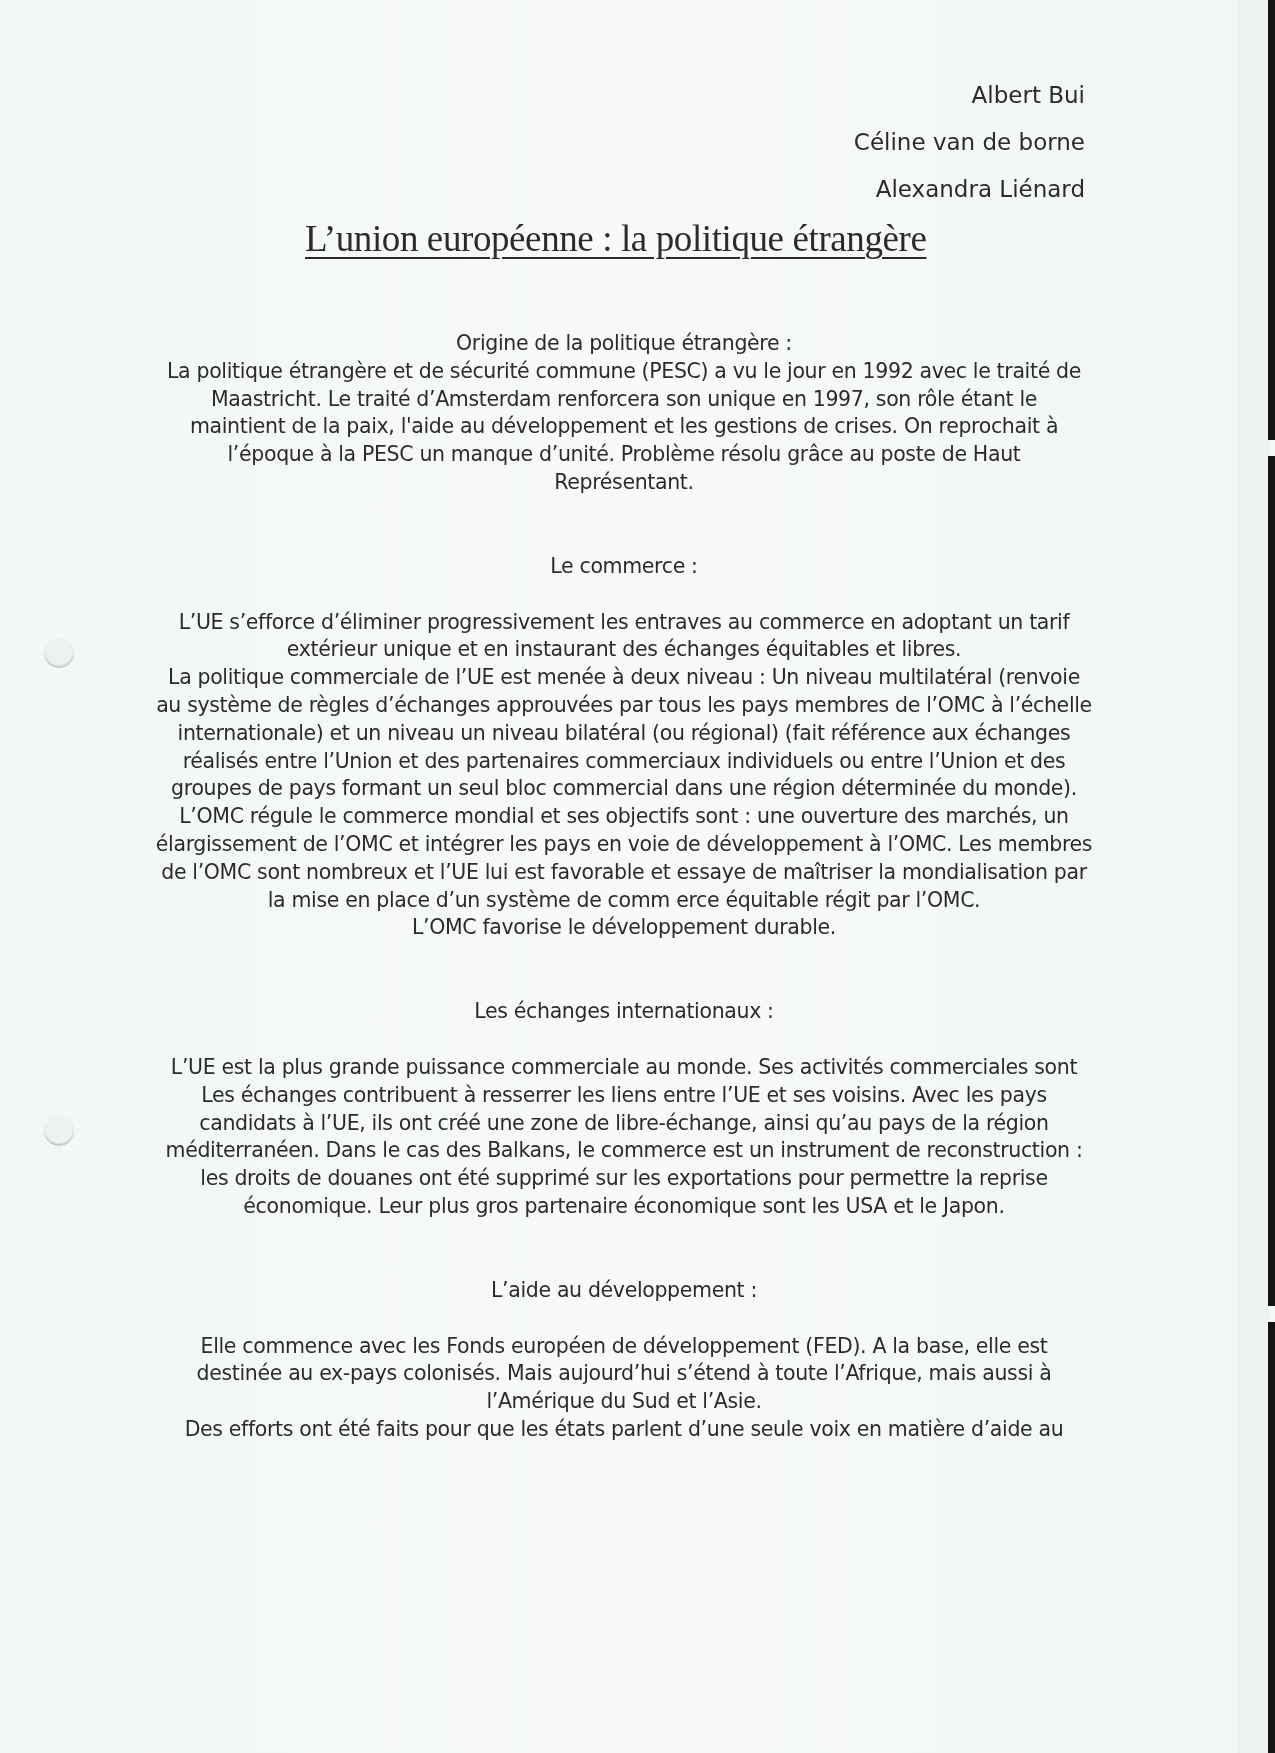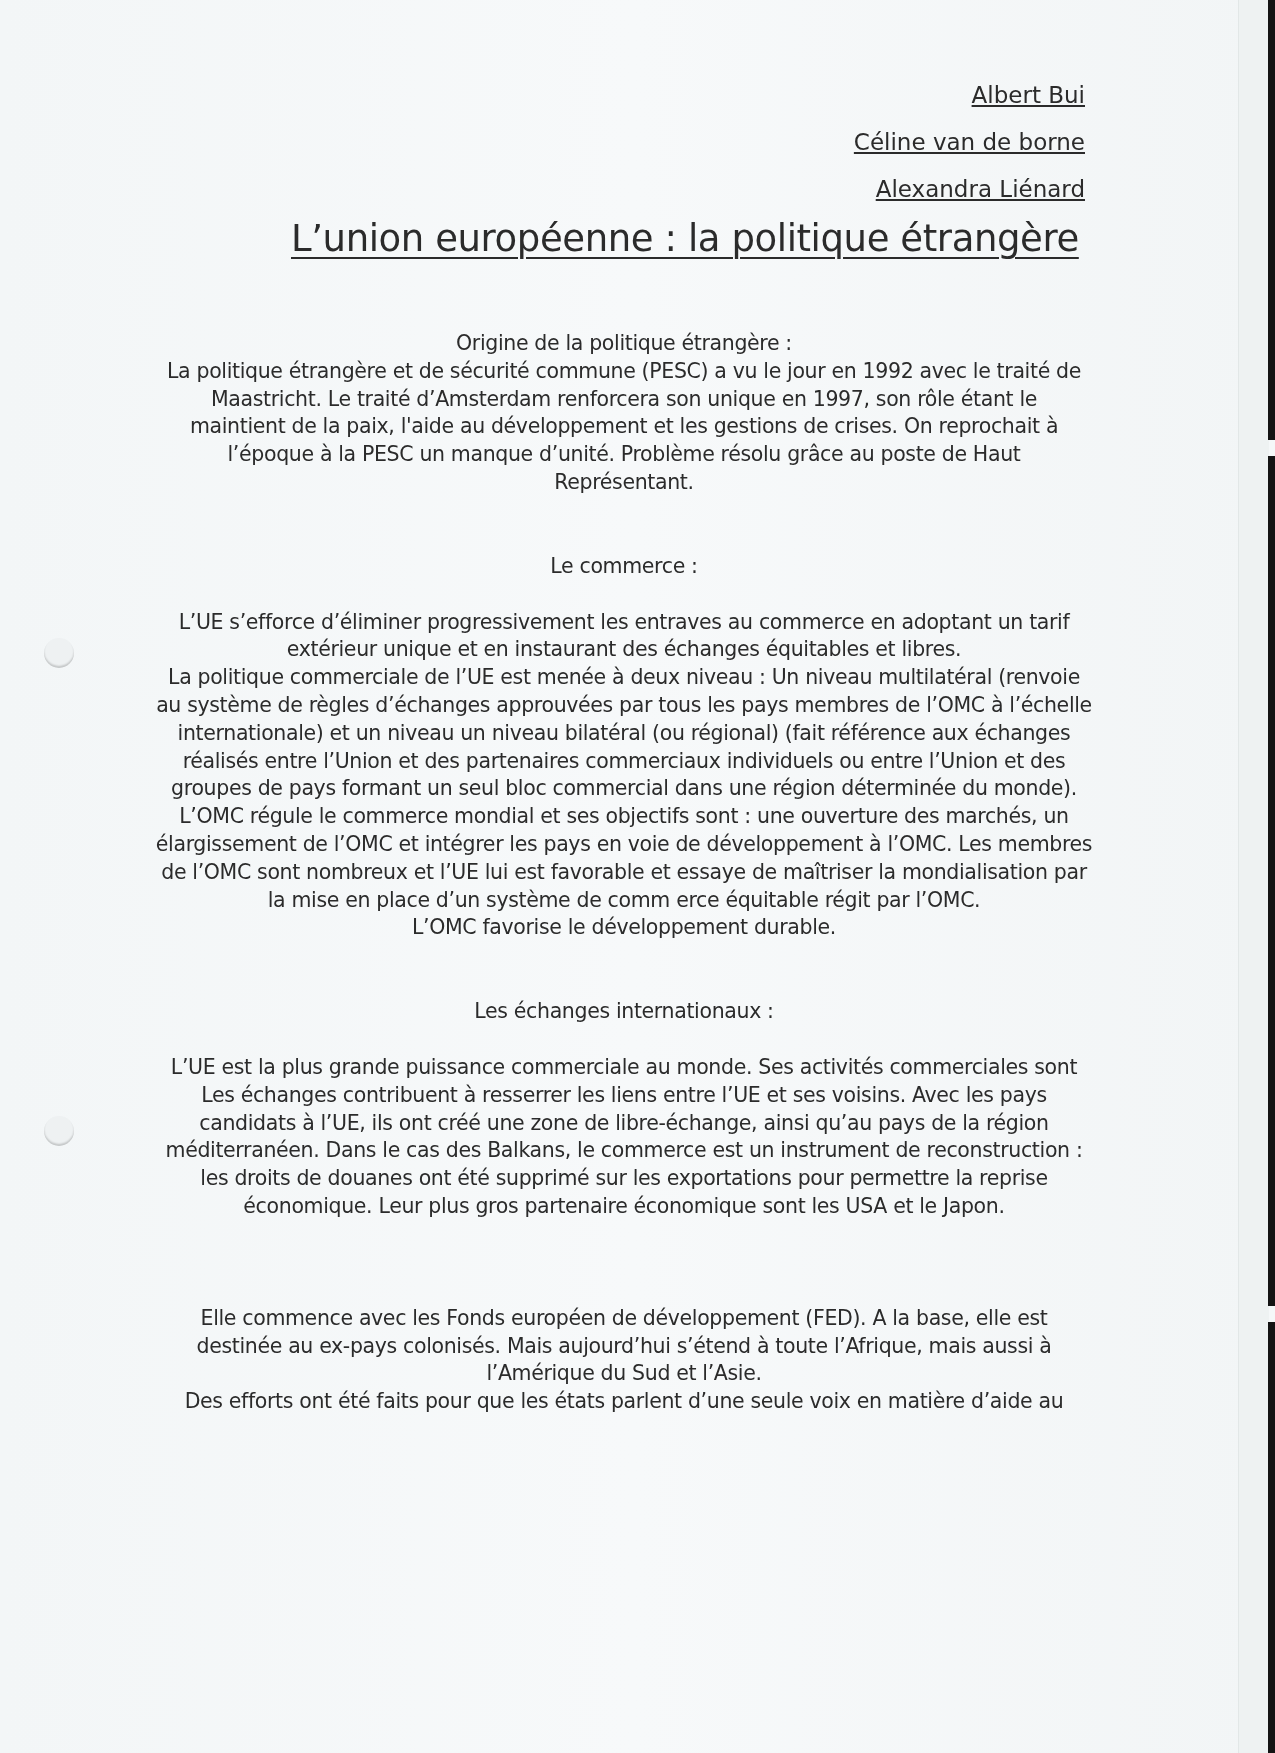--- a/index.html
+++ b/index.html
@@ -54,36 +54,36 @@
     .hole-1 { top: 638px; }
     .hole-2 { top: 1116px; }
 
     .authors {
       position: absolute;
       right: 183px;
       top: 72px;
       text-align: right;
       font-size: 23px;
       line-height: 47px;
-      text-decoration: underline;
     }
     .author {
       display: block;
     }
 
     .title {
       position: absolute;
-      left: 291px;
+      left: 305px;
       top: 217px;
       font-size: 37px;
       text-decoration: underline;
       text-decoration-thickness: 2px;
       text-underline-offset: 6px;
       letter-spacing: -0.4px;
       white-space: nowrap;
+      font-family: Liberation Serif, serif;
     }
 
     .content {
       position: absolute;
       left: 154px;
       top: 330px;
       width: 940px;
       font-size: 20.5px;
       line-height: 27.8px;
       letter-spacing: -0.35px;
@@ -152,20 +152,21 @@
       <span class="line">Les échanges contribuent à resserrer les liens entre l’UE et ses voisins. Avec les pays</span>
       <span class="line">candidats à l’UE, ils ont créé une zone de libre-échange, ainsi qu’au pays de la région</span>
       <span class="line">méditerranéen. Dans le cas des Balkans, le commerce est un instrument de reconstruction :</span>
       <span class="line">les droits de douanes ont été supprimé sur les exportations pour permettre la reprise</span>
       <span class="line">économique. Leur plus gros partenaire économique sont les USA et le Japon.</span>
     </div>
 
     <div class="gap-large"></div>
 
     <div>
+      <span class="line">L’aide au développement :</span>
       <div class="gap-small"></div>
       <span class="line">Elle commence avec les Fonds européen de développement (FED). A la base, elle est</span>
       <span class="line">destinée au ex-pays colonisés. Mais aujourd’hui s’étend à toute l’Afrique, mais aussi à</span>
       <span class="line">l’Amérique du Sud et l’Asie.</span>
       <span class="line">Des efforts ont été faits pour que les états parlent d’une seule voix en matière d’aide au</span>
     </div>
   </div>
 </div>
 
 <div class="scan-bar bar-1"></div>

